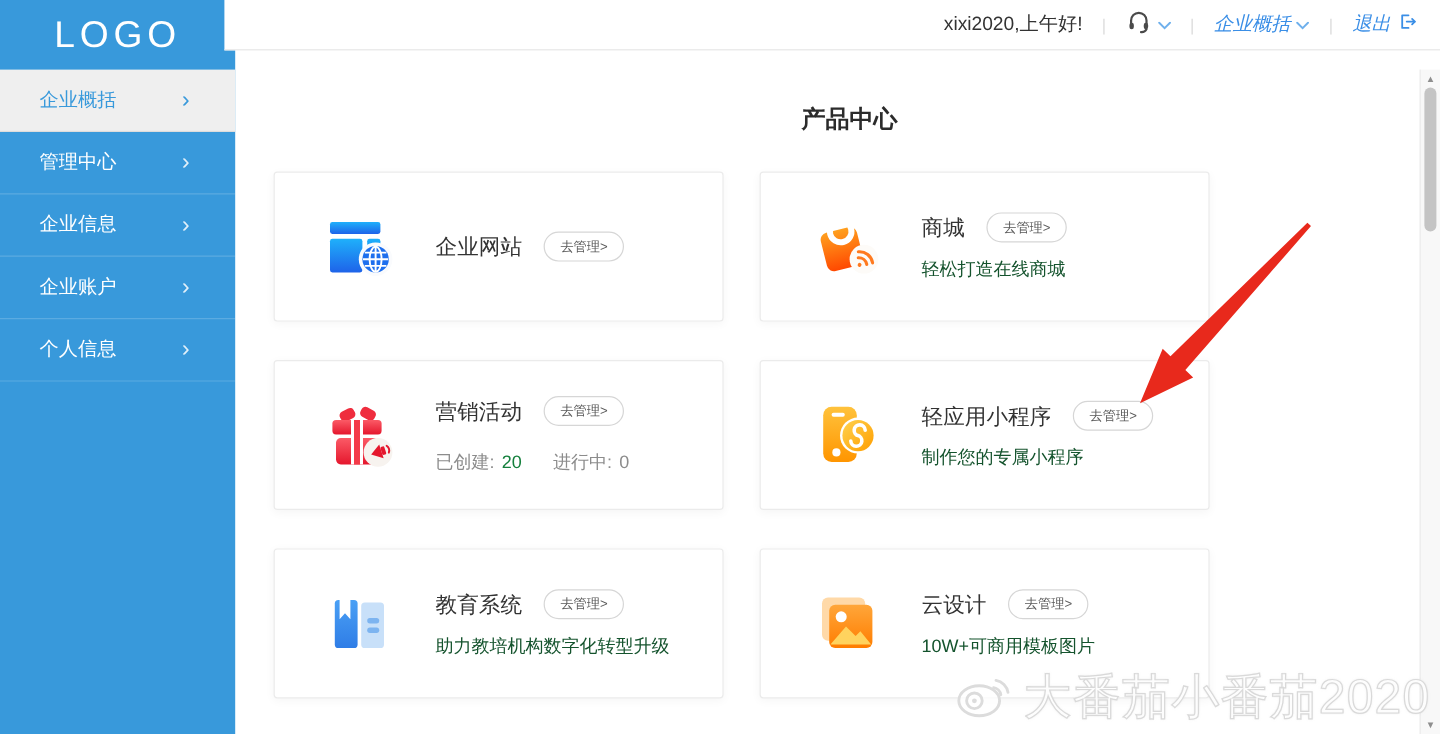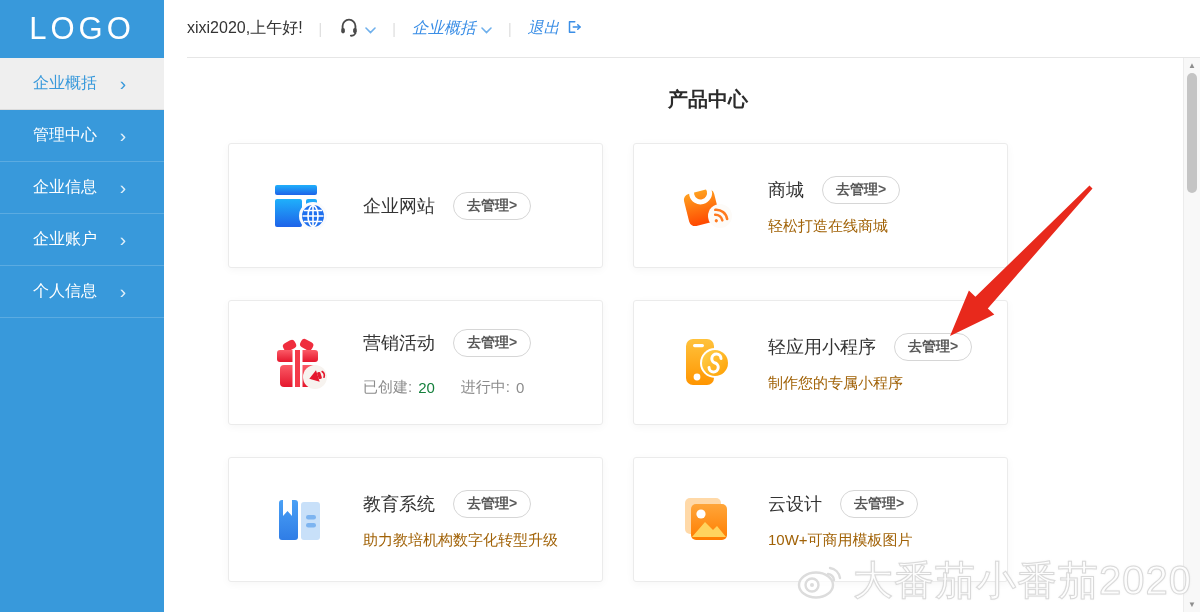--- a/index.html
+++ b/index.html
@@ -1,54 +1,54 @@
 <!DOCTYPE html>
 <html><head>
 <meta charset="utf-8">
 <style>
   * { margin:0; padding:0; box-sizing:border-box; }
   html,body { width:1200px; height:612px; }
   body { font-family:"Liberation Sans", sans-serif; background:#fff; overflow:hidden; }
   .app { position:relative; width:1200px; height:612px; background:#fff; overflow:hidden; }
 
   
-  .sidebar { position:absolute; left:0; top:0; width:164px; height:612px; background:#3899db; z-index:2; }
+  .sidebar { position:absolute; left:0; top:0; width:196px; height:612px; background:#3899db; z-index:2; }
   .logo { height:58px; display:flex; align-items:center; justify-content:center;
           color:#fff; font-size:31px; font-weight:400; letter-spacing:4px; }
   .nav-item { height:52px; display:flex; align-items:center; justify-content:space-between;
               padding:0 38px 0 33px; color:#fff; font-size:16px; cursor:pointer;
               border-bottom:1px solid rgba(255,255,255,.18); }
   .nav-item .chev { font-size:19px; line-height:1; color:rgba(255,255,255,.85); font-weight:400; }
   .nav-item.active { background:#efefef; color:#3899db; border-bottom:1px solid #dcdcdc; }
   .nav-item.active .chev { color:#3899db; }
 
   
-  .topbar { position:absolute; left:187px; top:0; right:0; height:58px; background:#fff;
+  .topbar { position:absolute; left:187px; top:0; right:0; height:42px; background:#fff;
             border-bottom:1px solid #e6e6e6; display:flex; align-items:center;
-            justify-content:flex-start; padding-right:18px; gap:16px; z-index:3; }
+            justify-content:flex-end; padding-right:18px; gap:16px; z-index:3; }
   .greeting { color:#333; font-size:16px; }
   .tb-sep { color:#ddd; font-size:14px; }
   .tb-group { display:flex; align-items:center; gap:5px; cursor:pointer;font-style:italic; }
   .tb-link { color:#3a8ee6; font-size:16px; }
 
   
   .main { position:absolute; left:187px; top:58px; right:17px; bottom:0; background:#fff;
           padding:28px 0 0 41px; }
   .page-title { font-size:20px; font-weight:700; color:#2b2b2b; margin:0 0 30px 5px;text-align:center; }
   .cards { display:grid; grid-template-columns:375px 375px; grid-auto-rows:125px; gap:32px 30px; }
   .card { background:#fff; border:1px solid #ebebeb; border-radius:3px;
           box-shadow:0 2px 8px rgba(0,0,0,.04); display:flex; align-items:center; padding-left:40px; }
   .card .icon { width:62px; height:62px; flex:0 0 62px; margin-right:32px; }
   .card .body { display:flex; flex-direction:column; justify-content:center; }
   .trow { display:flex; align-items:center; }
   .ctitle { font-size:18px; color:#333; font-weight:500; }
   .pill { margin-left:18px; background:#fff; border:1px solid #d6d6d6; border-radius:14px;
-          padding:4px 13px; font-size:14px; color:#595959; cursor:pointer;
-          font-family:"Liberation Sans", sans-serif;font-weight:bold; }
-  .csub { margin-top:13px; font-size:15px; color:#a16207; }
+          padding:4px 13px; font-size:11px; color:#595959; cursor:pointer;
+          font-family:"Liberation Sans", sans-serif; }
+  .csub { margin-top:13px; font-size:15px; color:#14532d; }
   .cstats { margin-top:21px; font-size:15px; color:#8c8c8c; display:flex; align-items:center; }
   .cstats .v-red { color:#15803d; margin-left:6px; }
   .cstats .gap { width:26px; }
   .cstats .v-gray { margin-left:6px; }
 
   
   .scrollbar { position:absolute; right:0; top:58px; width:17px; bottom:0; background:#f8f8f8;
                border-left:1px solid #ececec; z-index:4; }
   .sb-arrow { position:absolute; left:0; width:100%; text-align:center; font-size:8px; color:#8e8e8e; cursor:pointer; }
   .sb-up { top:3px; } .sb-down { bottom:3px; }

